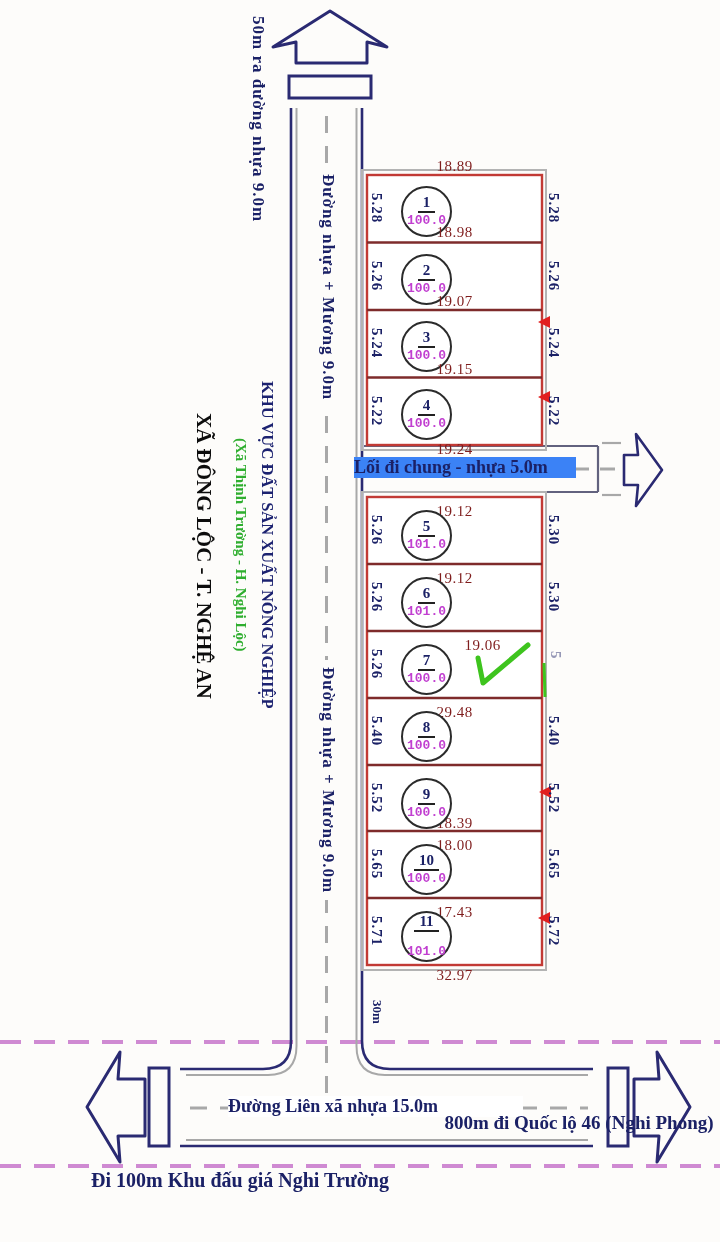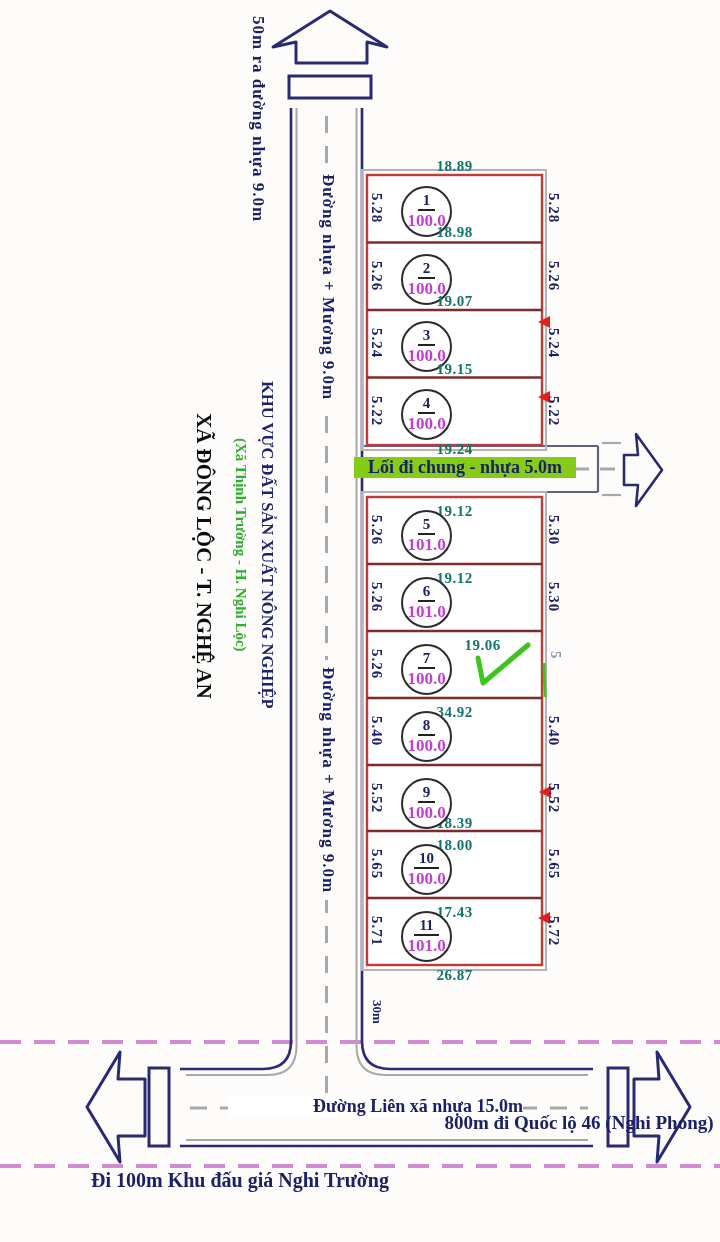--- a/index.html
+++ b/index.html
@@ -1,43 +1,43 @@
 <!DOCTYPE html>
 <html><head>
 <meta charset="utf-8">
 <style>
   html,body{margin:0;padding:0;background:#e8e8e8;}
   .stage{position:relative;width:720px;height:1242px;background:#fdfcfa;overflow:hidden;
          font-family:"Liberation Serif","DejaVu Serif",serif;}
   .stage svg{position:absolute;left:0;top:0;}
   
-  .hdim{position:absolute;width:175px;text-align:center;font-weight:bold;font-size:15px;
-        color:#0f766e;letter-spacing:.5px;}
+  .hdim{position:absolute;width:175px;text-align:center;font-weight:normal;font-size:15px;
+        color:#7f1d1d;letter-spacing:.5px;}
   
   .vdim{position:absolute;width:16px;writing-mode:vertical-rl;text-orientation:mixed;
         text-align:center;font-weight:bold;font-size:15px;color:#1b2166;letter-spacing:1px;}
   .faint{opacity:.45;}
   
   .plot-circle{position:absolute;width:47px;height:47px;border:2px solid #2b2b2b;border-radius:50%;
         background:#fff;display:flex;flex-direction:column;align-items:center;justify-content:center;
         font-weight:bold;}
   .pnum{font-size:15px;line-height:1.1;color:#1b2166;border-bottom:2px solid #222;padding:0 5px;}
-  .parea{font-size:17px;line-height:1.2;color:#c13fd0;}
+  .parea{font-size:13px;line-height:1.2;color:#c13fd0;font-family:Liberation Mono, monospace;}
   
   .vroad{position:absolute;width:22px;writing-mode:vertical-rl;text-orientation:mixed;
         text-align:center;font-weight:bold;font-size:17px;color:#1b2166;letter-spacing:1px;
         background:#fdfcfa;}
   .vsmall{position:absolute;width:16px;writing-mode:vertical-rl;text-orientation:mixed;
         text-align:center;font-weight:bold;font-size:13px;color:#1b2166;}
   
   .vtitle{position:absolute;writing-mode:vertical-rl;text-orientation:mixed;text-align:center;
         font-weight:bold;}
-  .lane-label{position:absolute;left:354px;top:457px;width:222px;text-align:center;
-        font-weight:bold;font-size:18px;color:#1b2166;background:#84cc16;}
-  .mainroad-label{position:absolute;left:228px;top:1096px;width:295px;text-align:right;
+  .lane-label{position:absolute;left:354px;top:457px;width:222px;
+        font-weight:bold;font-size:18px;color:#1b2166;background:#3b82f6;}
+  .mainroad-label{position:absolute;left:228px;top:1096px;width:295px;text-align:left;
         font-weight:bold;font-size:18px;color:#1b2166;background:#fff;}
   .footer-line{position:absolute;text-align:center;font-weight:bold;font-size:20px;color:#1b2166;
         line-height:21px;white-space:nowrap;}
 </style>
 </head>
 <body>
 
 <div class="stage">
 
   <svg width="720" height="1242" viewBox="0 0 720 1242">
@@ -172,21 +172,21 @@
   </div>
 
   <div class="hdim" style="left:367px;top:637px;margin-left:28px;">19.06</div>
   <div class="vdim" style="left:369px;top:631px;height:67px;">5.26</div>
   <div class="vdim faint" style="left:548px;top:640px;height:30px;">5</div>
   <div class="plot-circle" style="left:401px;top:644px;">
     <span class="pnum">7</span>
     <span class="parea">100.0</span>
   </div>
 
-  <div class="hdim" style="left:367px;top:704px;">34.92</div>
+  <div class="hdim" style="left:367px;top:704px;">29.48</div>
   <div class="vdim" style="left:369px;top:698px;height:67px;">5.40</div>
   <div class="vdim" style="left:546px;top:698px;height:67px;">5.40</div>
   <div class="plot-circle" style="left:401px;top:711px;">
     <span class="pnum">8</span>
     <span class="parea">100.0</span>
   </div>
 
   <div class="hdim" style="left:367px;top:771px;margin-top:44px;">18.39</div>
   <div class="vdim" style="left:369px;top:765px;height:67px;">5.52</div>
   <div class="vdim" style="left:546px;top:765px;height:67px;">5.52</div>
@@ -199,23 +199,23 @@
   <div class="vdim" style="left:369px;top:831px;height:67px;">5.65</div>
   <div class="vdim" style="left:546px;top:831px;height:67px;">5.65</div>
   <div class="plot-circle" style="left:401px;top:844px;">
     <span class="pnum">10</span>
     <span class="parea">100.0</span>
   </div>
 
   <div class="hdim" style="left:367px;top:904px;">17.43</div>
   <div class="vdim" style="left:369px;top:898px;height:67px;">5.71</div>
   <div class="vdim" style="left:546px;top:898px;height:67px;">5.72</div>
-  <div class="plot-circle" style="left:401px;top:911px;">
+  <div class="plot-circle" style="left:401px;top:911px;justify-content:space-between;">
     <span class="pnum">11</span>
     <span class="parea">101.0</span>
   </div>
 
-  <div class="hdim" style="left:367px;top:967px;">26.87</div>
+  <div class="hdim" style="left:367px;top:967px;">32.97</div>
 
   <div class="footer-line" style="left:35px;top:1170px;width:410px;">Đi 100m Khu đấu giá Nghi Trường</div>
   <div class="footer-line" style="left:440px;top:1112px;width:278px;font-size:19px;">800m đi Quốc lộ 46 (Nghi Phong)</div>
 
 </div>
 
 </body></html>

